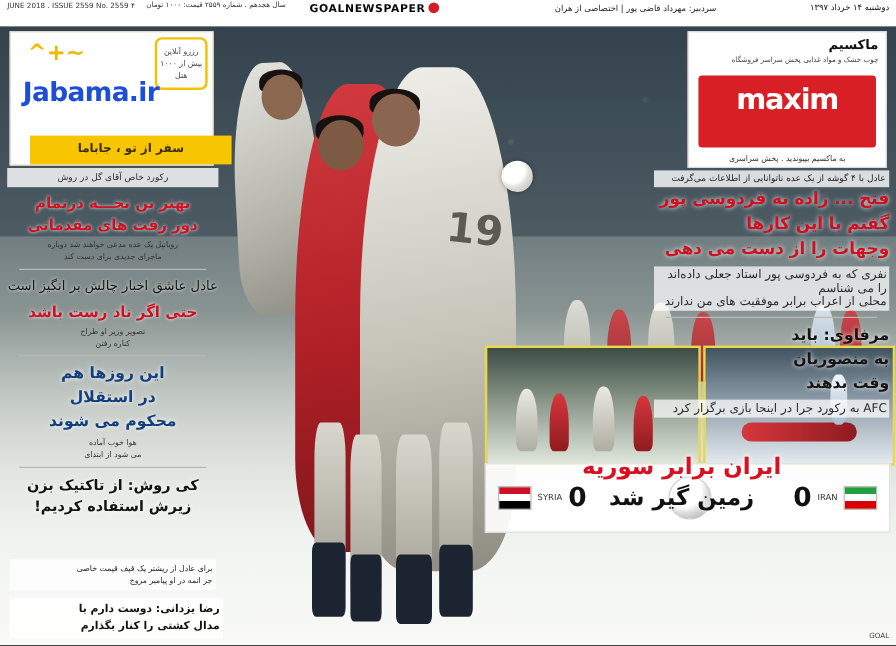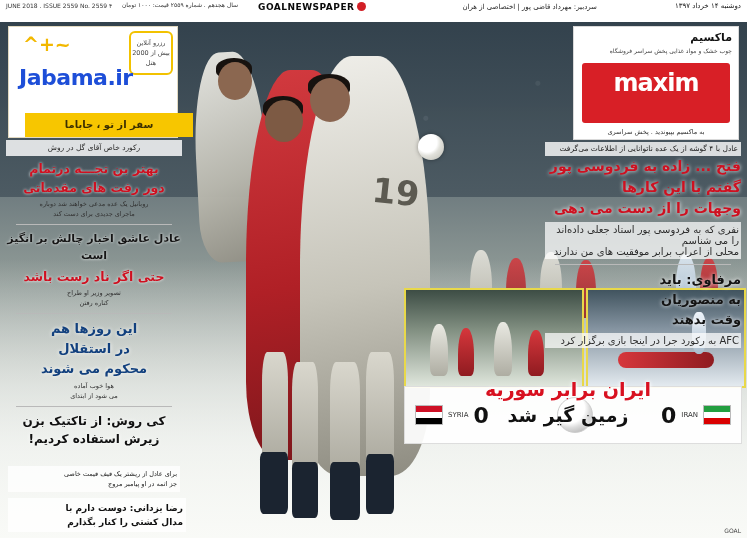--- a/index.html
+++ b/index.html
@@ -79,21 +79,21 @@
   .jb-badge{position:absolute;right:4px;top:4px;width:44px;height:44px;background:#fff;border:2px solid #f2c200;border-radius:6px;
     text-align:center;font-size:6.5px;color:#444;line-height:10px;padding-top:5px;box-sizing:border-box;}
   .jb-smile{position:absolute;left:14px;top:6px;font-size:19px;color:#f2b800;font-weight:bold;direction:ltr;}
   .jb-name{position:absolute;left:10px;top:38px;font-size:22px;font-weight:bold;color:#1d4ed8;direction:ltr;letter-spacing:-.5px;}
   .jb-tag{position:absolute;left:16px;bottom:0;width:168px;height:24px;background:#f7c600;color:#3b2f00;
     font-size:10px;text-align:center;line-height:24px;font-weight:bold;}
 
   .lcol{position:absolute;left:6px;top:140px;width:176px;z-index:30;text-align:center;}
   .lc-small{font-size:7.5px;color:#2b2b2b;line-height:12px;background:rgba(255,255,255,.82);padding:2px 3px;}
   .lc-red{font-size:12.5px;font-weight:bold;color:#cf1020;line-height:19px;margin-top:3px;text-shadow:0 0 3px #fff;}
-  .lc-black{font-size:11px;font-weight:bold;color:#151515;line-height:17px;text-shadow:0 0 3px #fff;}
+  .lc-black{font-size:11px;font-weight:normal;color:#151515;line-height:17px;text-shadow:0 0 3px #fff;}
   .lc-blue{font-size:13px;font-weight:bold;color:#12407e;line-height:20px;text-shadow:0 0 4px #fff;}
   .lc-dark{font-size:12px;font-weight:bold;color:#111;line-height:18px;text-shadow:0 0 4px #fff;}
   .lc-cap{font-size:6.5px;color:#333;line-height:10px;margin-top:2px;}
   .hr-line{height:1px;background:#b9b9b9;margin:5px 10px;}
 
   
   .maxim{position:absolute;right:8px;top:26px;width:164px;height:112px;background:#ffffff;border:1px solid #d9d9d9;z-index:30;}
   .mx-top{position:absolute;right:6px;top:4px;font-size:11px;font-weight:bold;color:#111;}
   .mx-sub{position:absolute;right:6px;top:19px;font-size:6px;color:#444;line-height:9px;text-align:right;width:150px;}
   .mx-box{position:absolute;left:8px;top:36px;width:148px;height:60px;background:#d81f26;border-radius:3px;}
@@ -182,21 +182,21 @@
     <div class="bgp bgp2"></div>
     <div class="bgp bgp3"></div>
     <div class="bgp bgp4"></div>
     <div class="bgp bgp5"></div>
     <div class="bgp bgp6"></div>
     <div class="ball"></div>
   </div>
 
   <div class="jabama">
     <div class="jb-badge">رزرو آنلاین
-بیش از 2000
+بیش از ۱۰۰۰
 هتل</div>
     <div class="jb-smile">^+~</div>
     <div class="jb-name">Jabama.ir</div>
     <div class="jb-tag">سفر از تو ، جاباما</div>
   </div>
 
   <div class="lcol">
     <div class="lc-small">رکورد خاص آقای گل در روش</div>
     <div class="lc-red" style="white-space:pre-line">بهتر بن تجـــه درتمام
 دور رفت های مقدماتی</div>

